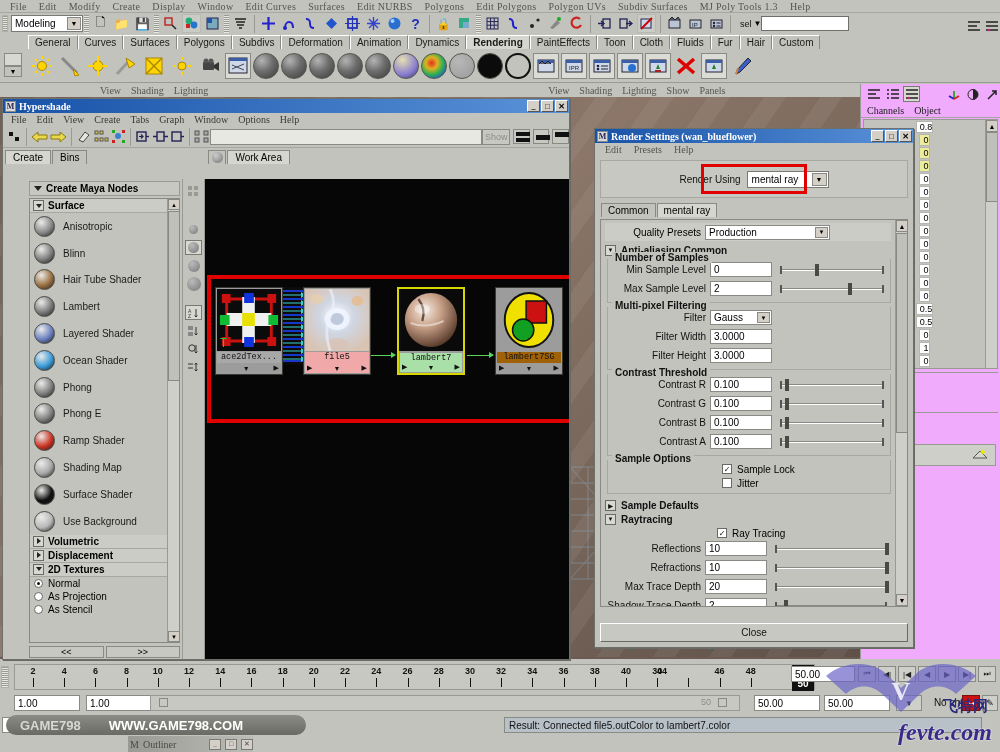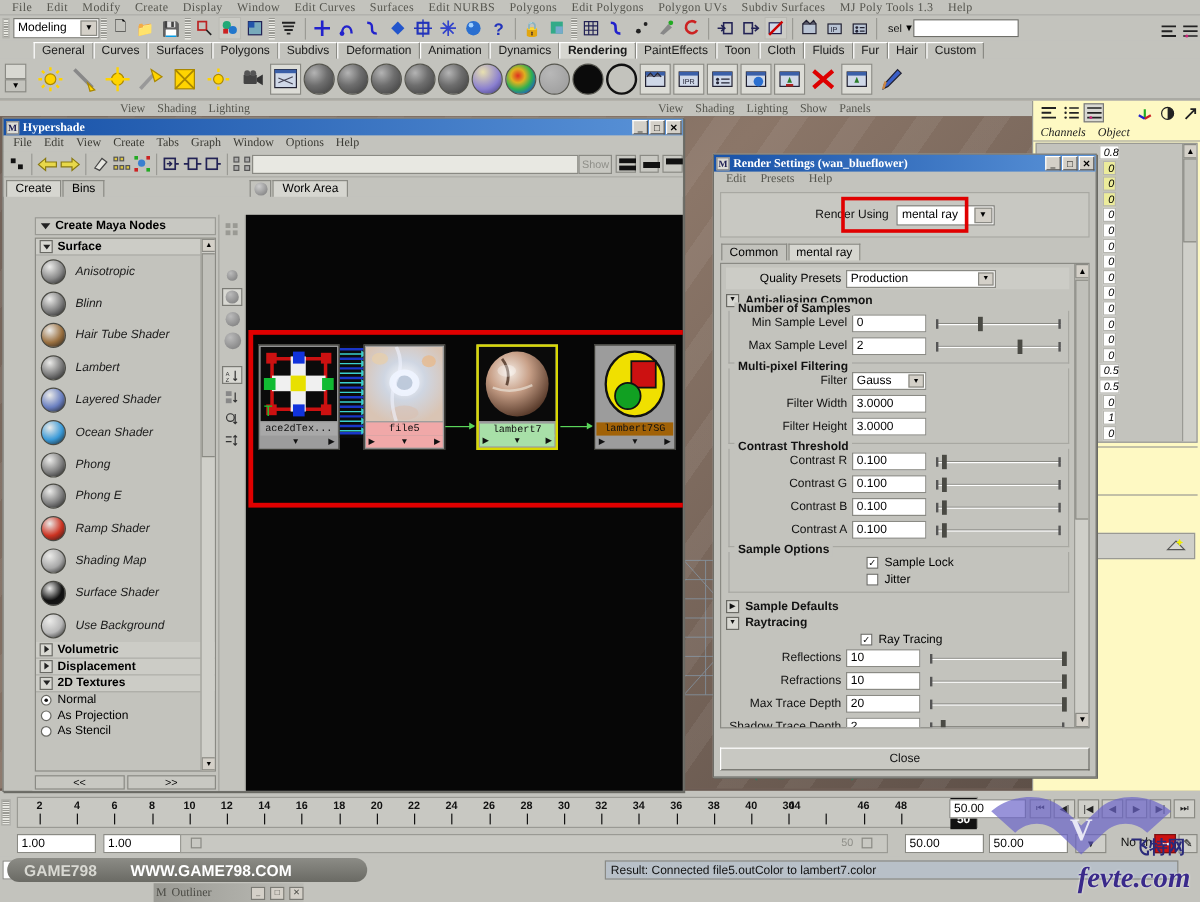--- a/index.html
+++ b/index.html
@@ -117,21 +117,21 @@
     font-family:"Liberation Mono", monospace; font-size:9px; font-weight:bold;
   }
   .vp-label-side{
     position:absolute; left:600px; bottom:6px; color:#2f7f5f;
     font-family:"Liberation Mono", monospace; font-size:9px; font-weight:bold;
   }
 
   
   .cbpanel {
     position:absolute; right:0; top:84px; width:140px; height:575px;
-    background:#fef9c3; border-left:1px solid #9a9a94;font-style:italic;
+    background:#f0abfc; border-left:1px solid #9a9a94;
   }
   .cbicons { height:20px; display:flex; align-items:center; gap:2px; padding-left:4px;}
   .cbicons .ci{width:17px;height:16px;display:flex;align-items:center;justify-content:center;font-size:11px;}
   .cbicons .ci.sel{border:1px solid #7a7a74;background:#d8d8d2;}
   .cbtabs { height:14px; display:flex; align-items:center; padding-left:6px; gap:10px;
      font-family:"Liberation Serif",serif; font-size:10px; color:#222;
      border-bottom:1px solid #a6a6a0; }
   .cbrows { position:relative; height:250px; overflow:hidden; border:1px solid #9a9a94;
      margin:1px 2px; background:#c3c3bd;}
   .cbrow { display:flex; height:13px; align-items:center; font-size:9px;flex-direction:column; }
@@ -200,21 +200,21 @@
   .tri{width:0;height:0;border-left:4px solid transparent;border-right:4px solid transparent;
      border-top:5px solid #222;}
   .tri.right{border:none;width:0;height:0;border-top:4px solid transparent;
      border-bottom:4px solid transparent;border-left:5px solid #222;}
   .nodelist{flex:1;margin:0 2px 2px 2px;background:#c3c3bd;border:1px solid #8a8a84;
      overflow:hidden;position:relative;}
   .grouphdr{height:14px;display:flex;align-items:center;gap:4px;font-weight:bold;
      font-size:10px;background:#cccCC6;border-bottom:1px solid #a8a8a2;padding-left:3px;}
   .grouphdr .box{width:11px;height:11px;border:1px solid #6a6a64;background:#d8d8d2;
      display:flex;align-items:center;justify-content:center;}
-  .nrow{height:26.8px;display:flex;align-items:center;padding-left:4px;gap:8px;font-style:italic;}
+  .nrow{height:26.8px;display:flex;align-items:center;padding-left:4px;gap:8px;}
   .nball{width:21px;height:21px;border-radius:50%;border:1px solid #4a4a44;flex:0 0 auto;}
   .nrow span{font-size:10px;color:#1a1a1a;}
   .radrow{height:13px;display:flex;align-items:center;gap:5px;padding-left:4px;}
   .radio{width:9px;height:9px;border-radius:50%;border:1px solid #6a6a64;background:#fff;
      position:relative;}
   .radio.on::after{content:"";position:absolute;left:2px;top:2px;width:3px;height:3px;
      border-radius:50%;background:#111;}
   .navbtns{height:14px;display:flex;gap:2px;padding:1px 2px;}
   .navbtns div{flex:1;background:#c8c8c2;border:1px solid #8a8a84;font-size:9px;
      display:flex;align-items:center;justify-content:center;}

